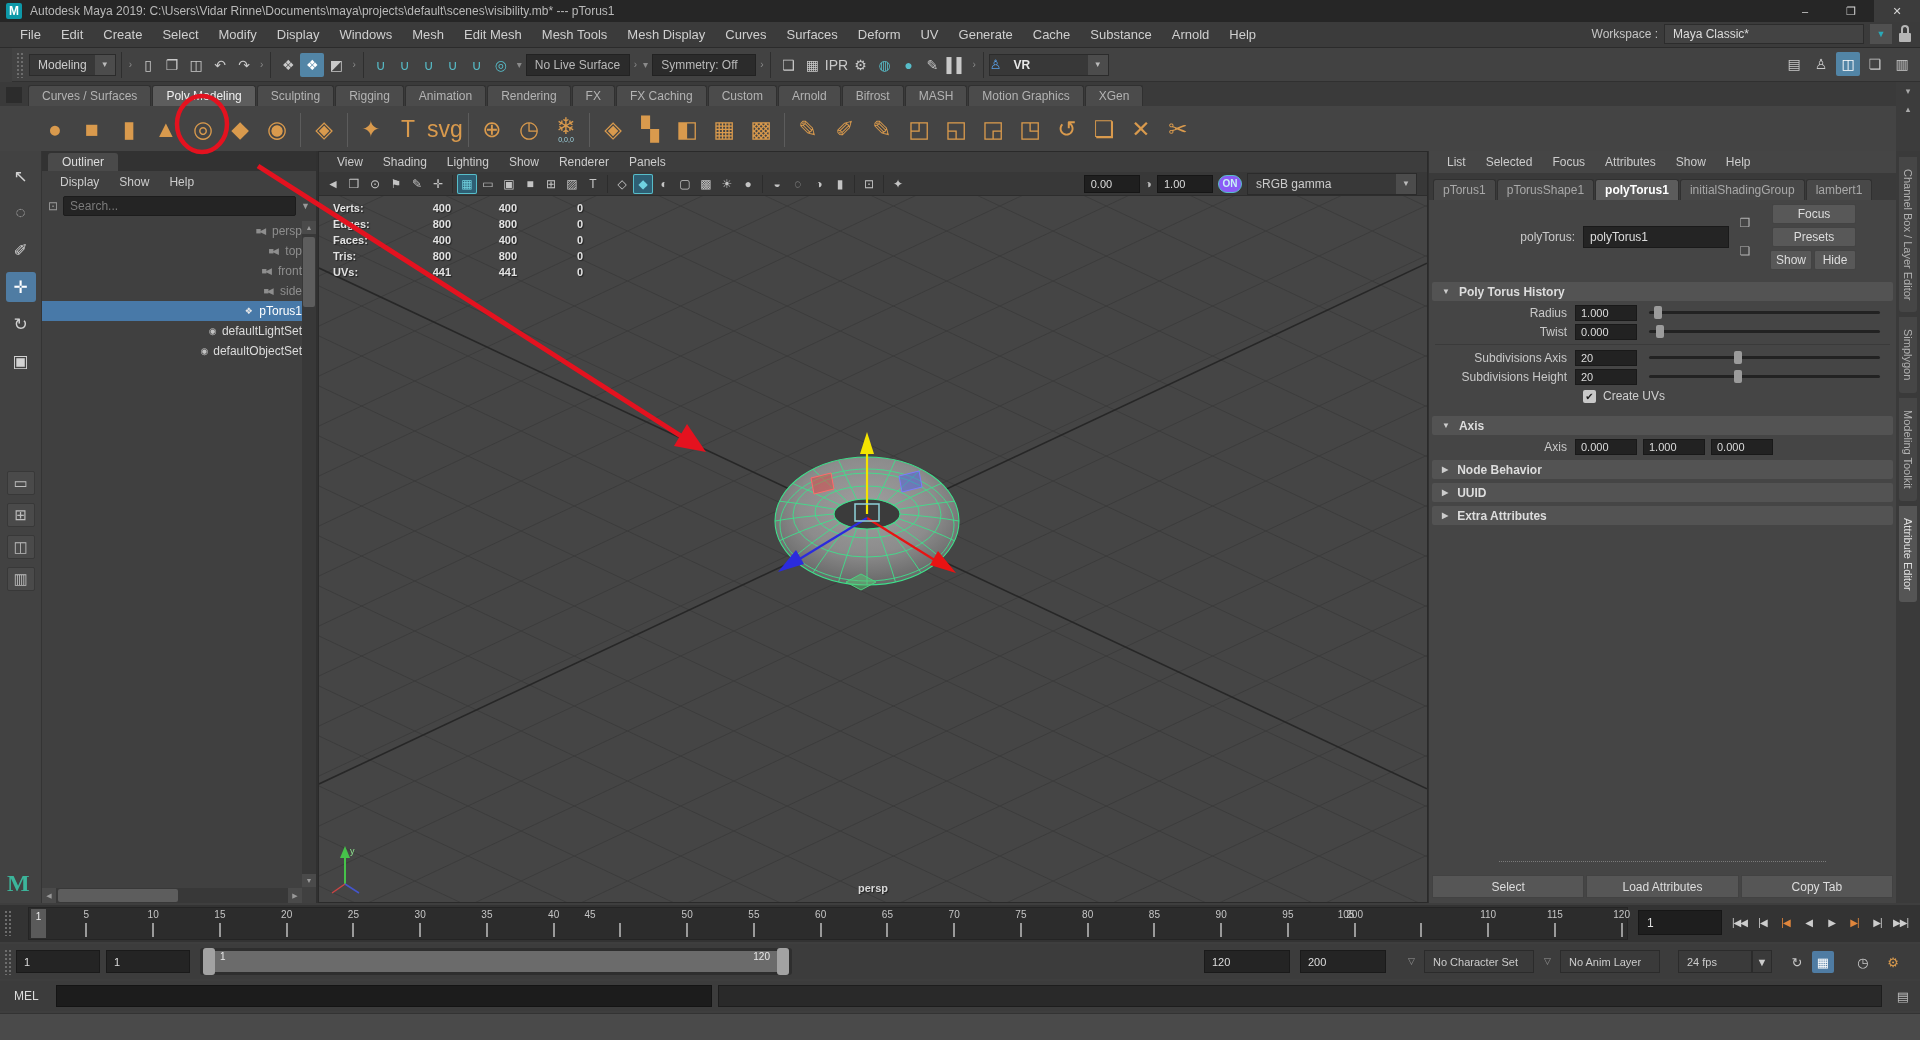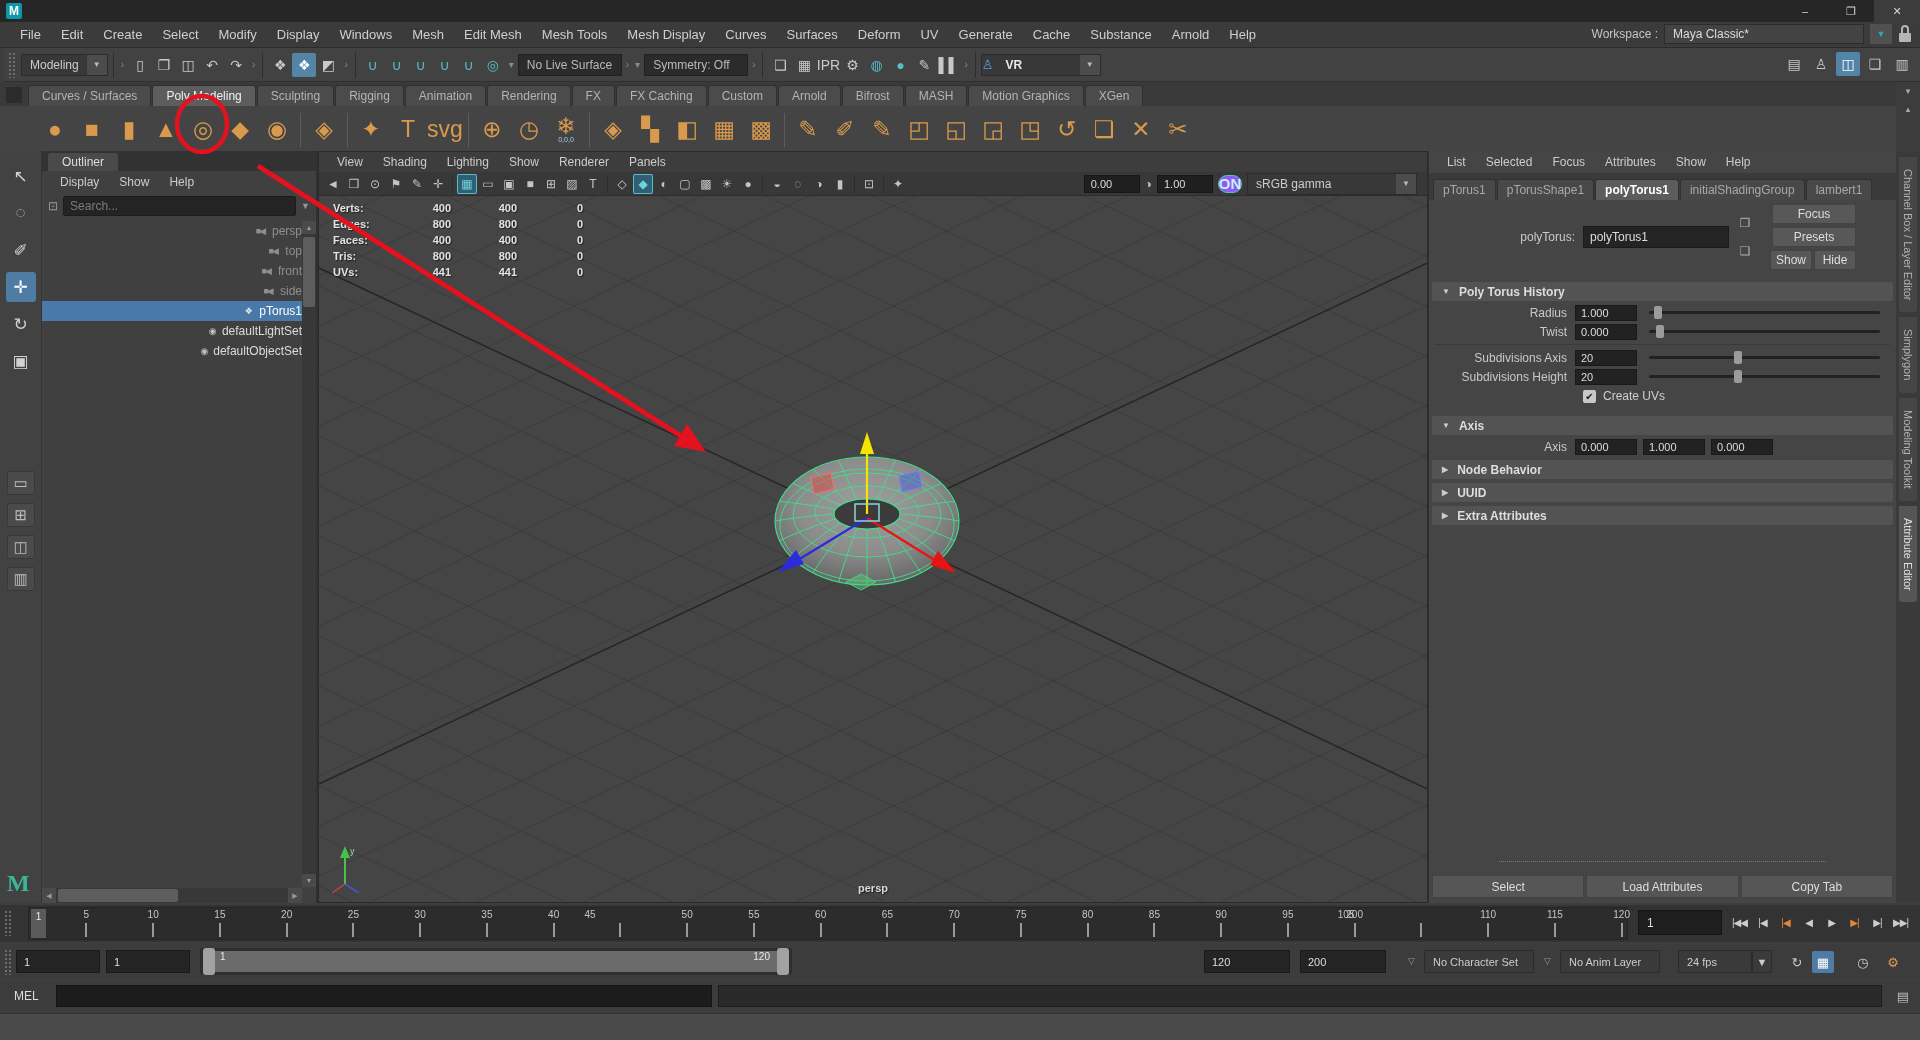--- a/index.html
+++ b/index.html
@@ -21,21 +21,21 @@
   .menu-item { padding:0 10px; font-size:13px; color:#cfcfcf; cursor:pointer; }
   .workspace { position:absolute; right:8px; top:2px; display:flex; align-items:center; gap:6px; }
   .ws-label { color:#c5c5c5; font-size:12px; }
   .ws-dd { width:200px; height:20px; background:#434343; border:1px solid #2c2c2c; color:#ddd; display:flex; align-items:center; padding:0 8px; font-size:12px; }
   .ws-arrow { width:22px; height:20px; background:#505050; color:#2aa9b8; display:flex; align-items:center; justify-content:center; font-size:9px; cursor:pointer; }
   .lock { width:14px; height:18px; position:relative; cursor:pointer; }
   .lock-shackle { position:absolute; top:0; left:3px; width:8px; height:8px; border:2px solid #b5b5b5; border-bottom:none; border-radius:5px 5px 0 0; }
   .lock-body { position:absolute; bottom:1px; left:1px; width:12px; height:9px; background:#b5b5b5; border-radius:1px; }
 
   
-  .statusline { position:absolute; top:48px; left:4px; right:0; height:34px; background:#424242; border-bottom:1px solid #303030; display:flex; align-items:center; gap:2px; padding-left:2px; }
+  .statusline { position:absolute; top:48px; left:12px; right:0; height:34px; background:#424242; border-bottom:1px solid #303030; display:flex; align-items:center; gap:2px; padding-left:2px; }
   .grip { width:9px; height:26px; background-image:radial-gradient(#6d6d6d 1px, transparent 1.4px); background-size:4px 4px; margin:0 2px; }
   .dd { height:22px; background:#383838; border:1px solid #2b2b2b; display:flex; align-items:center; color:#ccc; font-size:12px; cursor:pointer; }
   .dd .dd-t { padding:0 8px; }
   .dd .dd-a { width:20px; height:100%; background:#4c4c4c; display:flex; align-items:center; justify-content:center; font-size:8px; color:#bbb; }
   .vsep { width:1px; height:26px; background:#2e2e2e; margin:0 3px; }
   .gcol { color:#8a8a8a; font-size:10px; padding:0 2px; cursor:pointer; }
   .icon { width:24px; height:24px; display:flex; flex-direction:column; align-items:center; justify-content:center; font-size:14px; color:#c9c9c9; cursor:pointer; border-radius:2px; }
   .icon.active { background:#5285a6; color:#fff; }
   .icon.teal { color:#57bdc9; }
   .well { height:22px; background:#2b2b2b; border:1px solid #222; display:flex; align-items:center; padding:0 8px; color:#b9b9b9; font-size:12px; min-width:104px; }
@@ -93,21 +93,21 @@
   .viewport { position:absolute; top:151px; left:318px; width:1110px; height:752px; background:#454545; border:1px solid #2a2a2a; }
   .vp-menus { height:20px; background:#3d3d3d; display:flex; align-items:center; padding-left:8px; }
   .vp-menu { color:#ccc; font-size:12px; padding:0 10px; cursor:pointer; }
   .vp-toolbar { height:24px; background:#383838; border-bottom:1px solid #2d2d2d; display:flex; align-items:center; padding-left:4px; gap:1px; }
   .vpt-ico { width:20px; height:20px; display:flex; align-items:center; justify-content:center; font-size:12px; color:#c4c4c4; cursor:pointer; border-radius:2px; }
   .vpt-ico.active { background:#2e5f74; color:#6fd2e0; box-shadow:0 0 0 1px #57bdc9 inset; }
   .vpt-ico.sep { width:7px; }
   .vpt-ico.sep .g { width:1px; height:18px; background:#2c2c2c; }
   .vp-right { margin-left:auto; display:flex; align-items:center; gap:5px; padding-right:10px; }
   .vp-num { width:56px; height:18px; background:#1f1f1f; border:1px solid #161616; color:#ddd; font-size:11px; padding:0 6px; font-family:"Liberation Sans", sans-serif; }
-  .on-badge { width:24px; height:18px; background:#8b5cf6; color:#c8f2f7; font-size:15px; font-weight:bold; display:flex; align-items:center; justify-content:center; border-radius:9px; border:1px solid #57bdc9; }
+  .on-badge { width:24px; height:18px; background:#8b5cf6; color:#c8f2f7; font-size:10px; font-weight:bold; display:flex; align-items:center; justify-content:center; border-radius:9px; border:1px solid #57bdc9; }
   .cm-dd { width:170px; }
   .vp-canvas { position:absolute; top:44px; left:0; right:0; bottom:0; cursor:crosshair; }
   .hud { position:absolute; top:48px; left:14px; z-index:5; }
   .hud-row { display:flex; height:16px; align-items:center; font-size:11px; font-weight:bold; color:#e2e2e2; text-shadow:1px 1px 1px #222; }
   .hud-row .hl { width:52px; }
   .hud-row .hv { width:66px; text-align:right; }
   .persp-label { position:absolute; bottom:8px; left:0; right:0; text-align:center; font-size:11px; font-weight:bold; color:#d8d8d8; text-shadow:1px 1px 1px #222; z-index:5; }
 
   
   .ae { position:absolute; top:151px; left:1428px; width:468px; height:752px; background:#454545; border-left:1px solid #303030; }
@@ -176,20 +176,21 @@
 
   .overlay { position:absolute; inset:0; z-index:60; pointer-events:none; }
 </style>
 </head>
 <body>
 
 <div class="app">
 
   <div class="titlebar">
     <span class="mlogo">M</span>
+    <span class="title">Autodesk Maya 2019: C:\Users\Vidar Rinne\Documents\maya\projects\default\scenes\visibility.mb*  ---  pTorus1</span>
     <div class="winbtns">
       <span class="winbtn">–</span>
       <span class="winbtn">❐</span>
       <span class="winbtn close">✕</span>
     </div>
   </div>
 
   <div class="menubar">
     <div class="menus">
 

